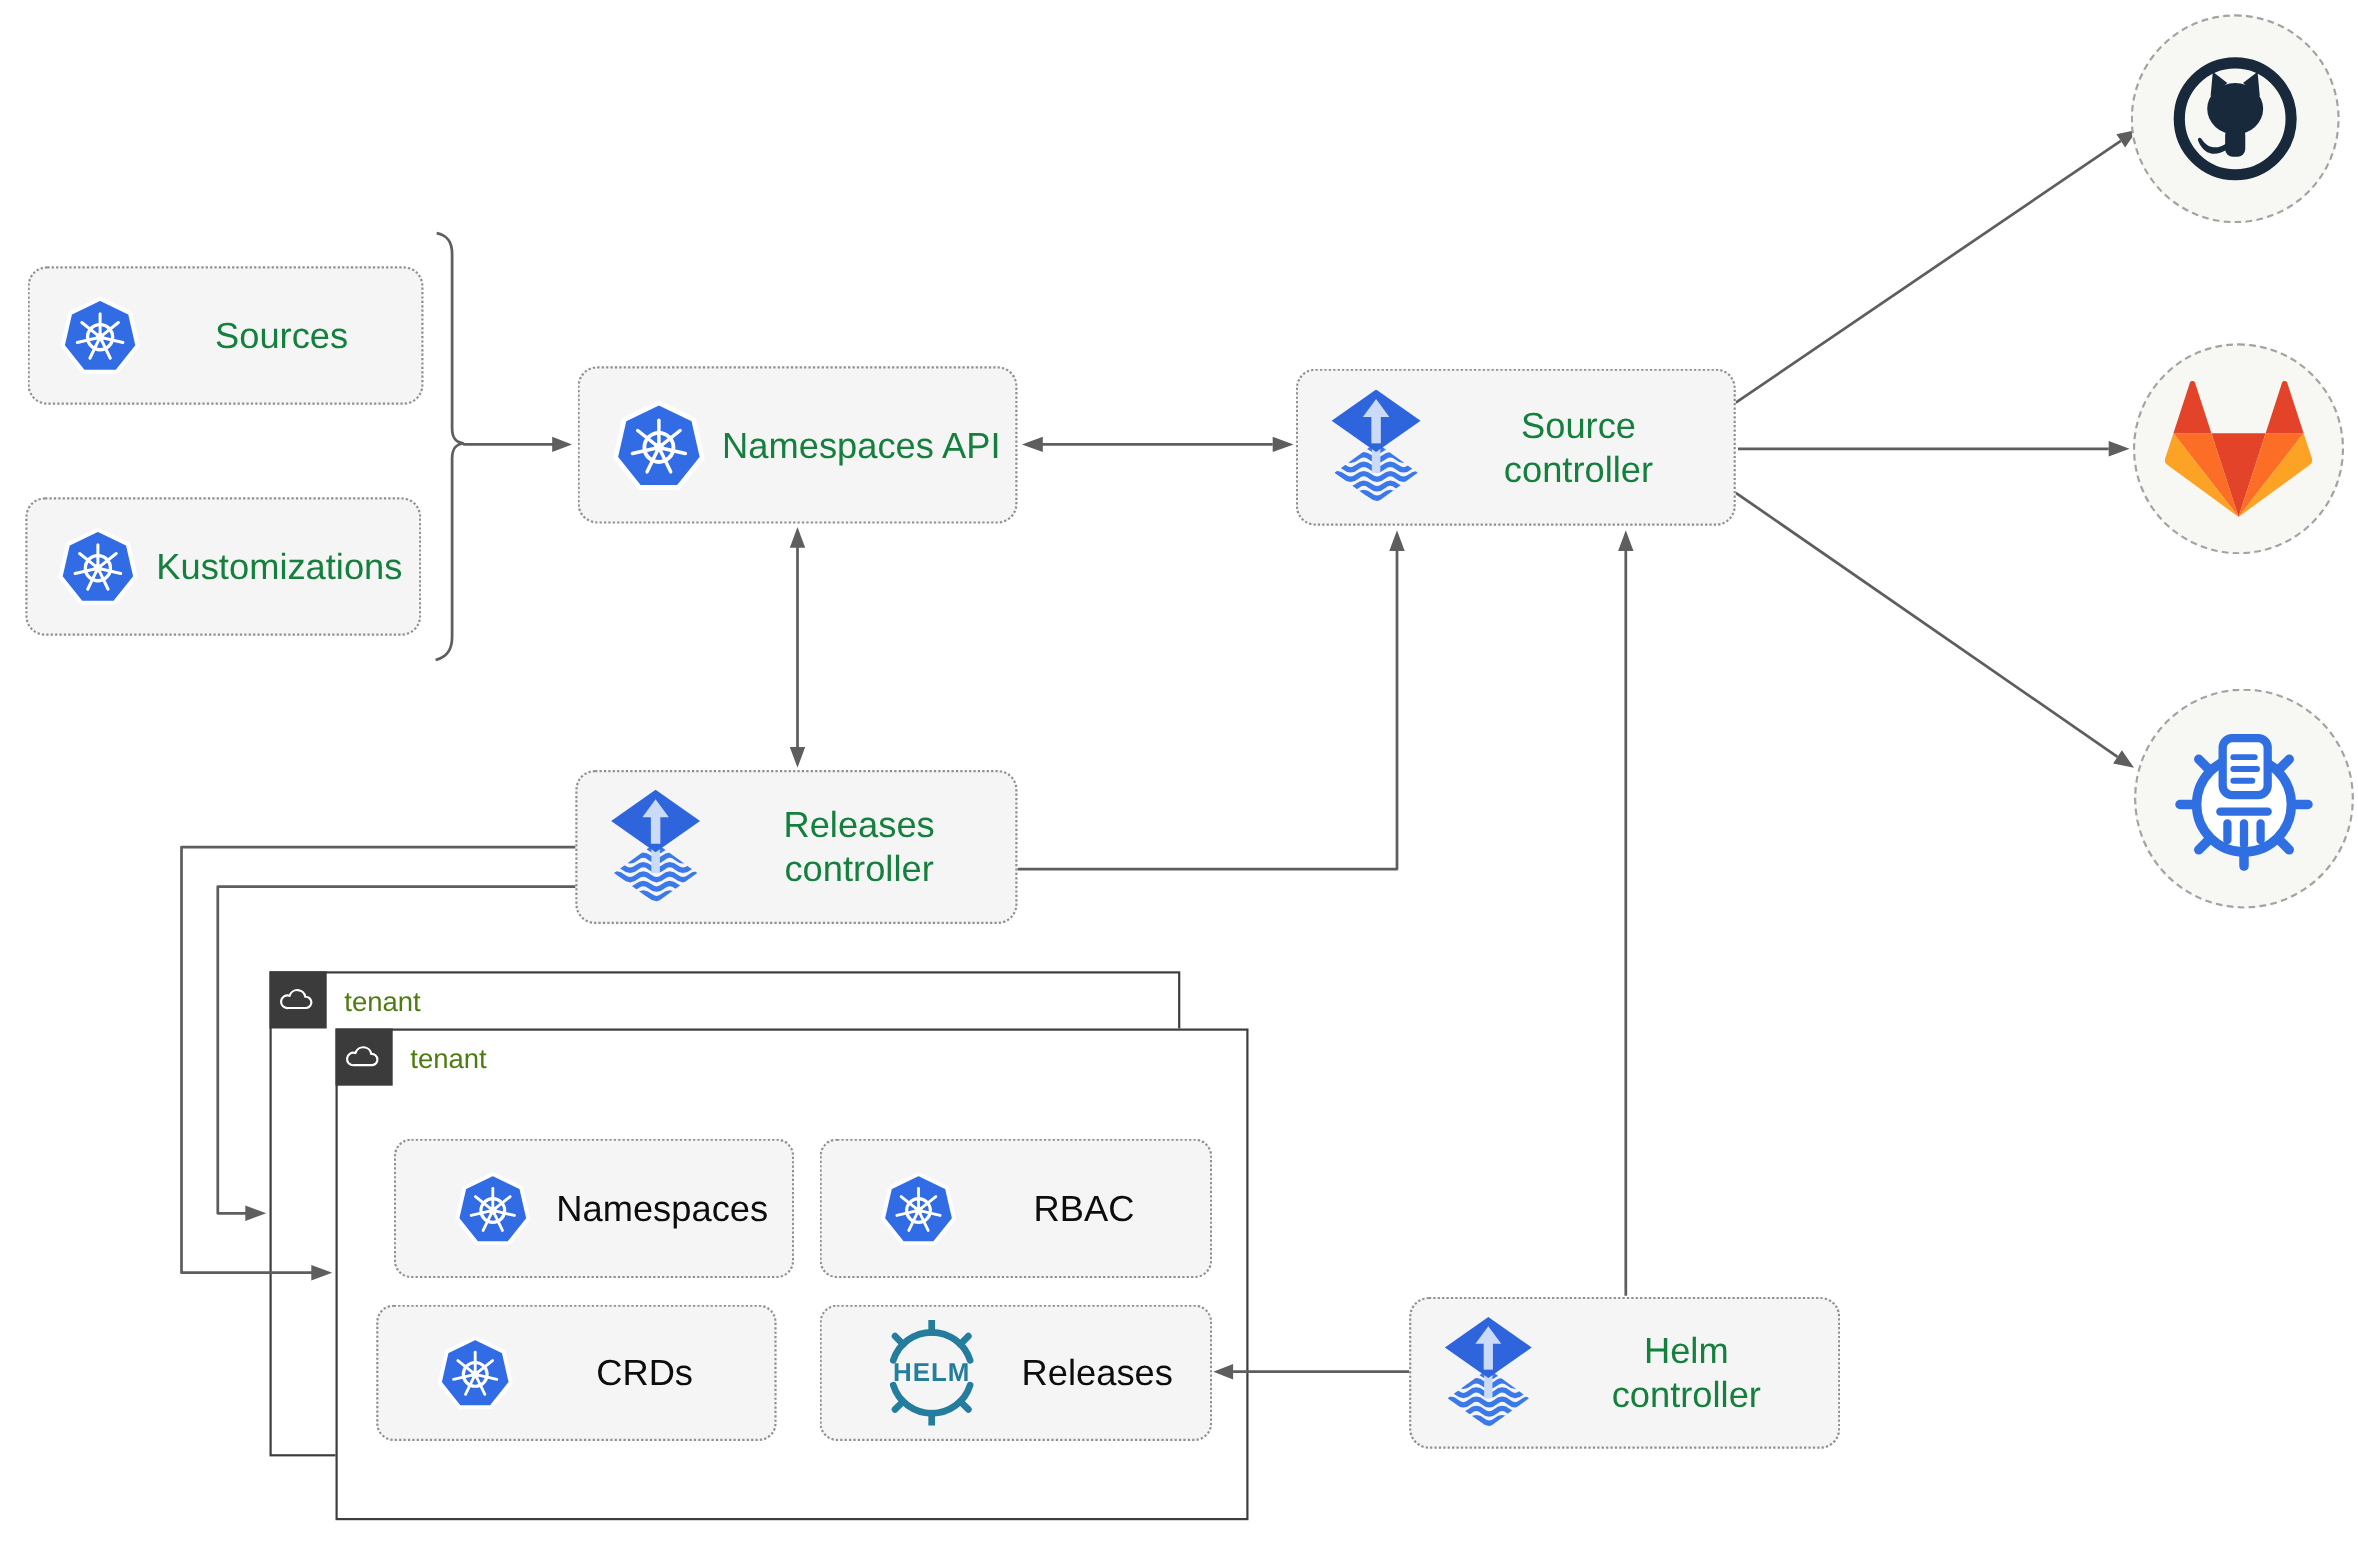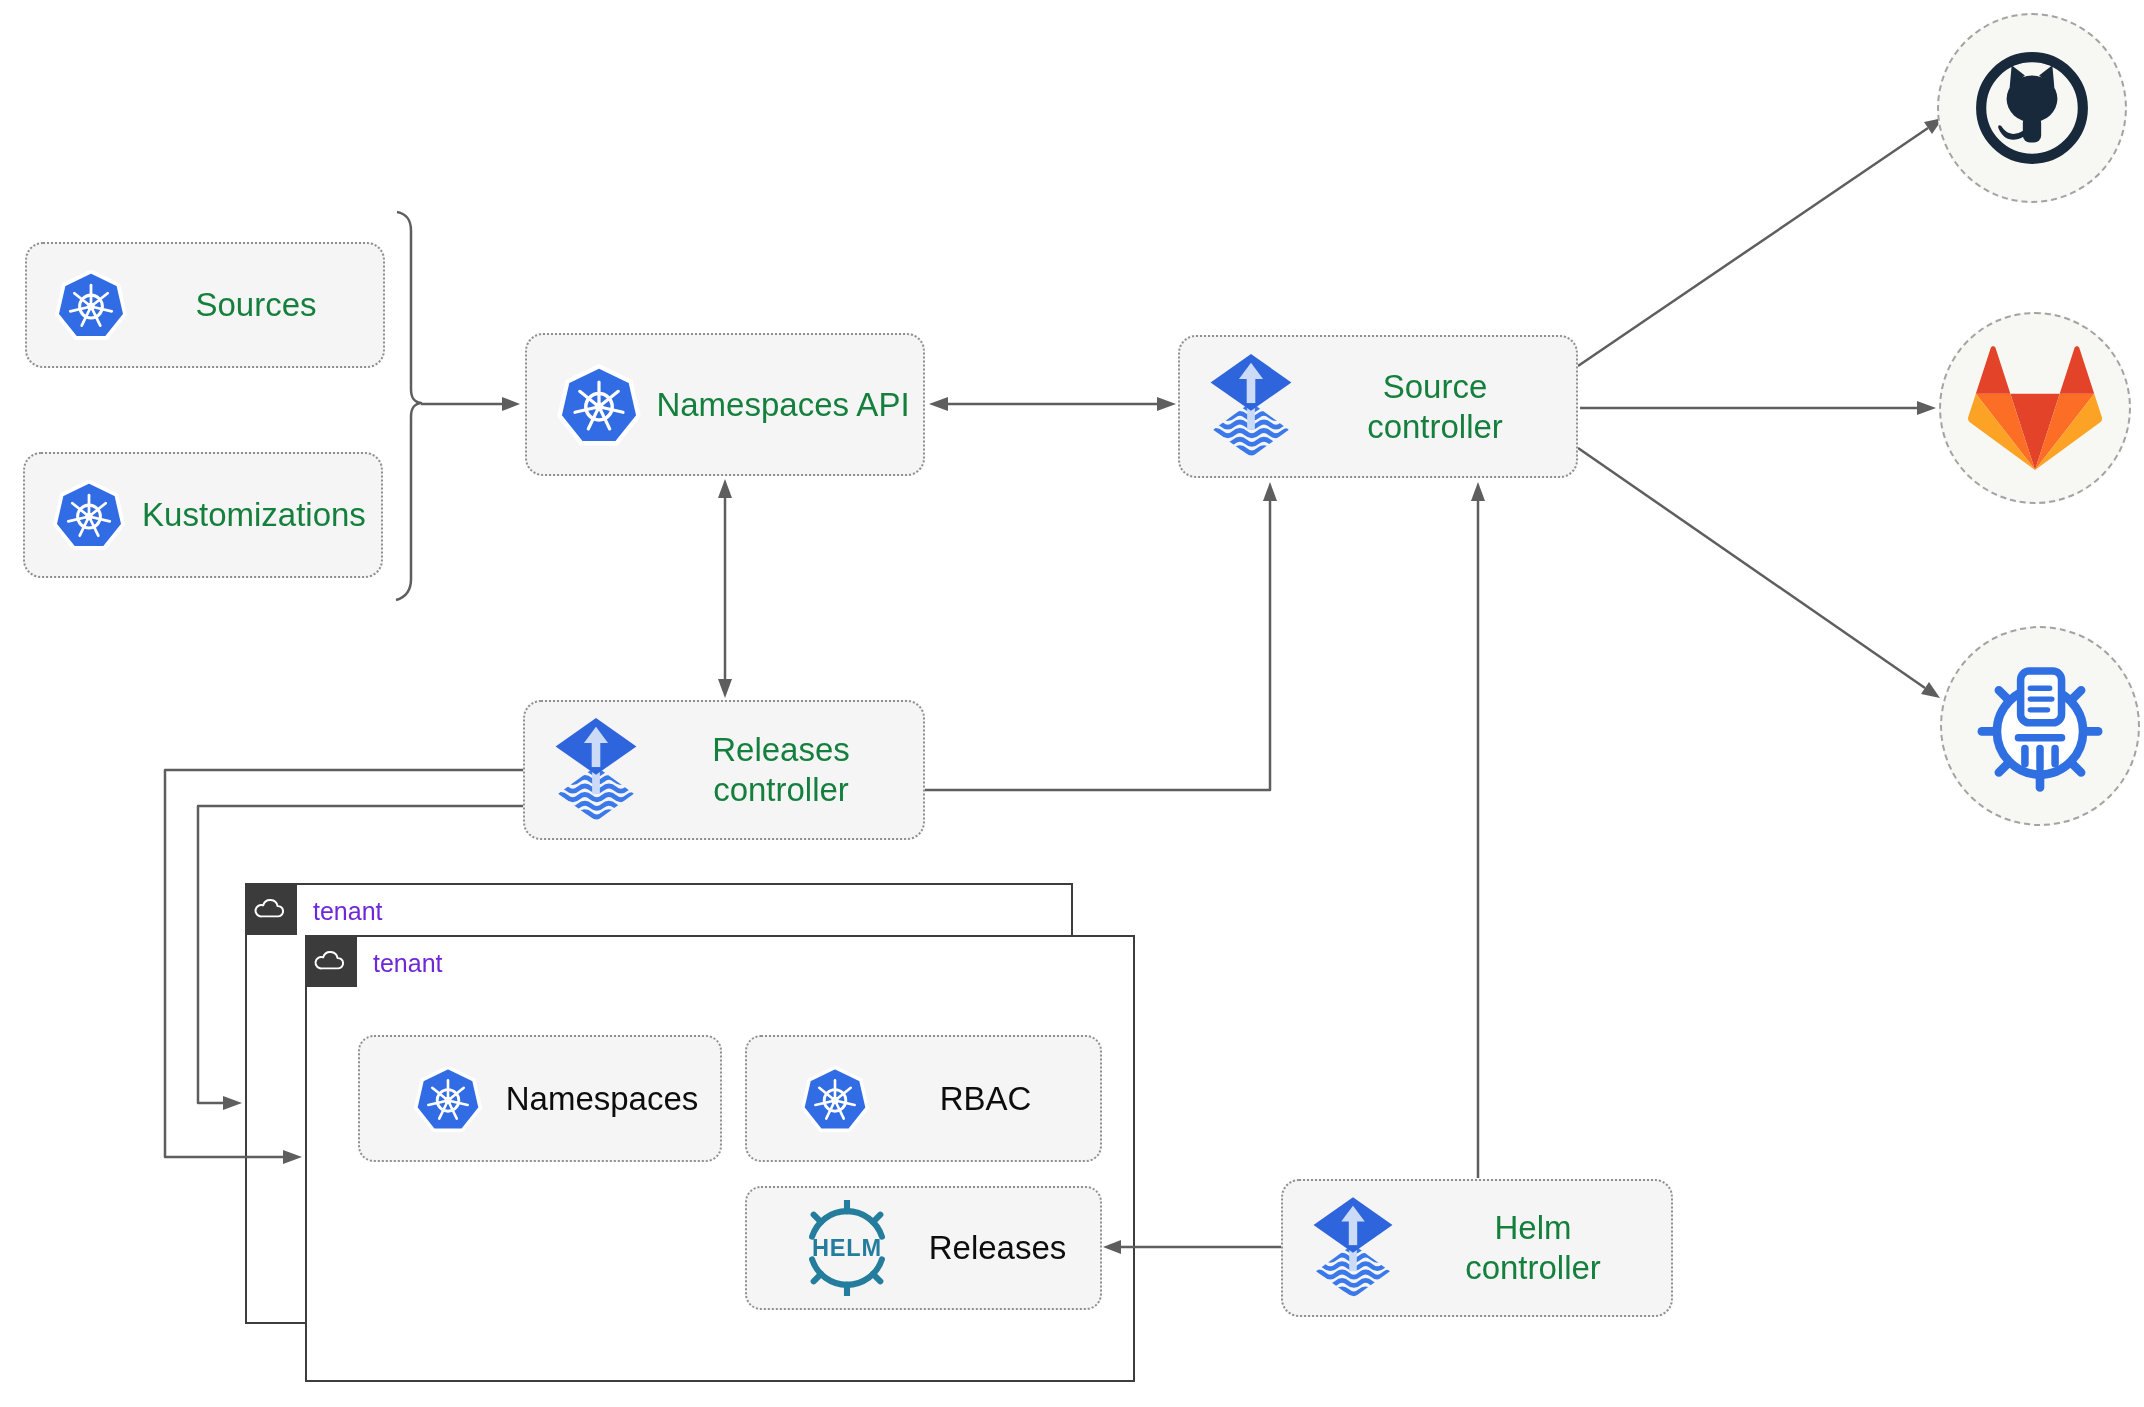--- a/index.html
+++ b/index.html
@@ -12,21 +12,21 @@
         background:var(--box_fill);border:2px dotted var(--box_border);border-radius:18px;
         box-sizing:border-box;}
   .node .label{flex:1;text-align:center;font-size:33px;color:#15803d;line-height:40px;}
   .node .icon{flex:0 0 auto;display:flex;align-items:center;justify-content:center;}
   .tenant{position:absolute;background:#ffffff;border:2px solid var(--tenant_border);
           box-sizing:border-box;}
   #tenant-back{left:245px;top:883px;width:828px;height:441px;z-index:1;}
   #tenant-front{left:305px;top:935px;width:830px;height:447px;z-index:2;}
   .tenant-badge{position:absolute;left:-2px;top:-2px;width:52px;height:52px;
                 background:var(--badge_bg);display:flex;align-items:center;justify-content:center;}
-  .tenant-label{position:absolute;left:66px;top:12px;font-size:25px;color:#6d28d9;}
+  .tenant-label{position:absolute;left:66px;top:12px;font-size:25px;color:#4d7c0f;}
   .inner-node{position:absolute;display:flex;align-items:center;
               background:var(--box_fill);border:2px dotted var(--box_border);
               border-radius:16px;box-sizing:border-box;}
   .inner-node .label{flex:1;text-align:center;font-size:33px;color:#0d0d0d;}
   .inner-node .icon{flex:0 0 auto;margin-left:52px;display:flex;align-items:center;}
   .remote{position:absolute;border:2.5px dashed var(--circle_border);border-radius:50%;
           background:var(--circle_fill);display:flex;align-items:center;justify-content:center;
           box-sizing:border-box;z-index:3;}
   svg{display:block;}
 </style>
@@ -192,20 +192,28 @@
 
   <div class="inner-node" style="left:438px;top:98px;width:357px;height:127px;">
     <span class="icon">
       <svg width="72" height="72">
           <use href="#sym-k8s"></use>
         </svg>
     </span>
     <div class="label">RBAC</div>
   </div>
 
+  <div class="inner-node" style="left:35px;top:249px;width:364px;height:124px;">
+    <span class="icon">
+      <svg width="72" height="72">
+          <use href="#sym-k8s"></use>
+        </svg>
+    </span>
+    <div class="label">CRDs</div>
+  </div>
 
   <div class="inner-node" style="left:438px;top:249px;width:357px;height:124px;">
     <span class="icon">
       <svg width="96" height="96" viewBox="0 0 110 110">
         <g style="stroke:var(--helm_teal);stroke-width:7;fill:none;stroke-linecap:round">
           <path d="M15,42 A42,42 0 0 1 95,42"></path>
           <path d="M15,68 A42,42 0 0 0 95,68"></path>
           <line x1="55" y1="13" x2="55" y2="1"></line>
           <line x1="25.3" y1="25.3" x2="16.8" y2="16.8"></line>
           <line x1="84.7" y1="25.3" x2="93.2" y2="16.8"></line>

